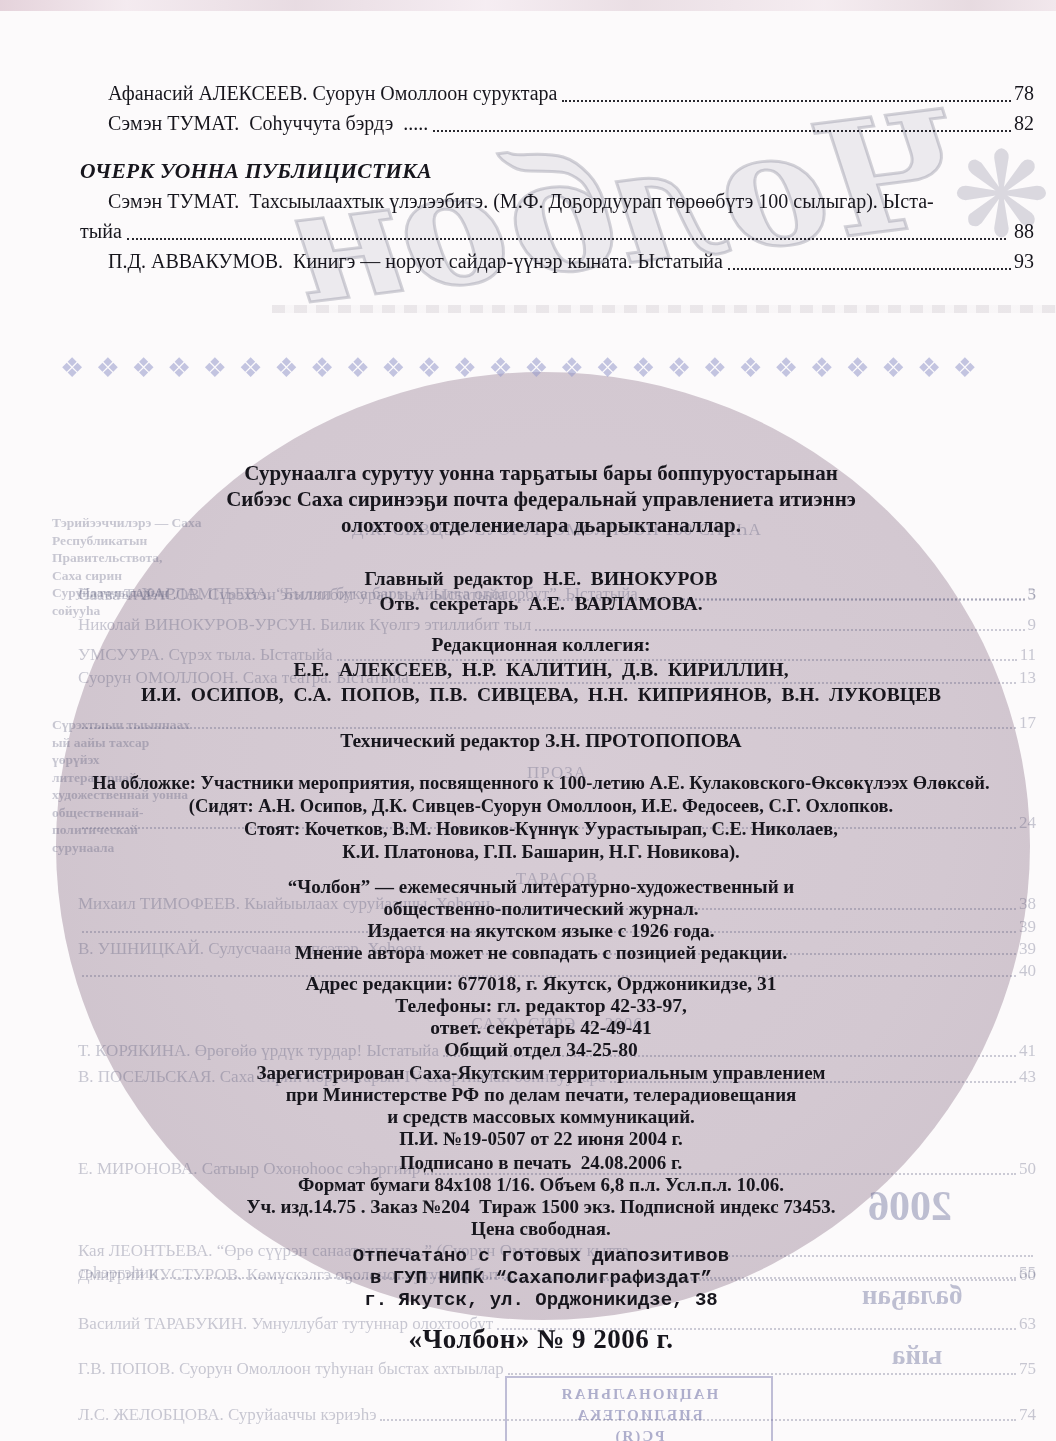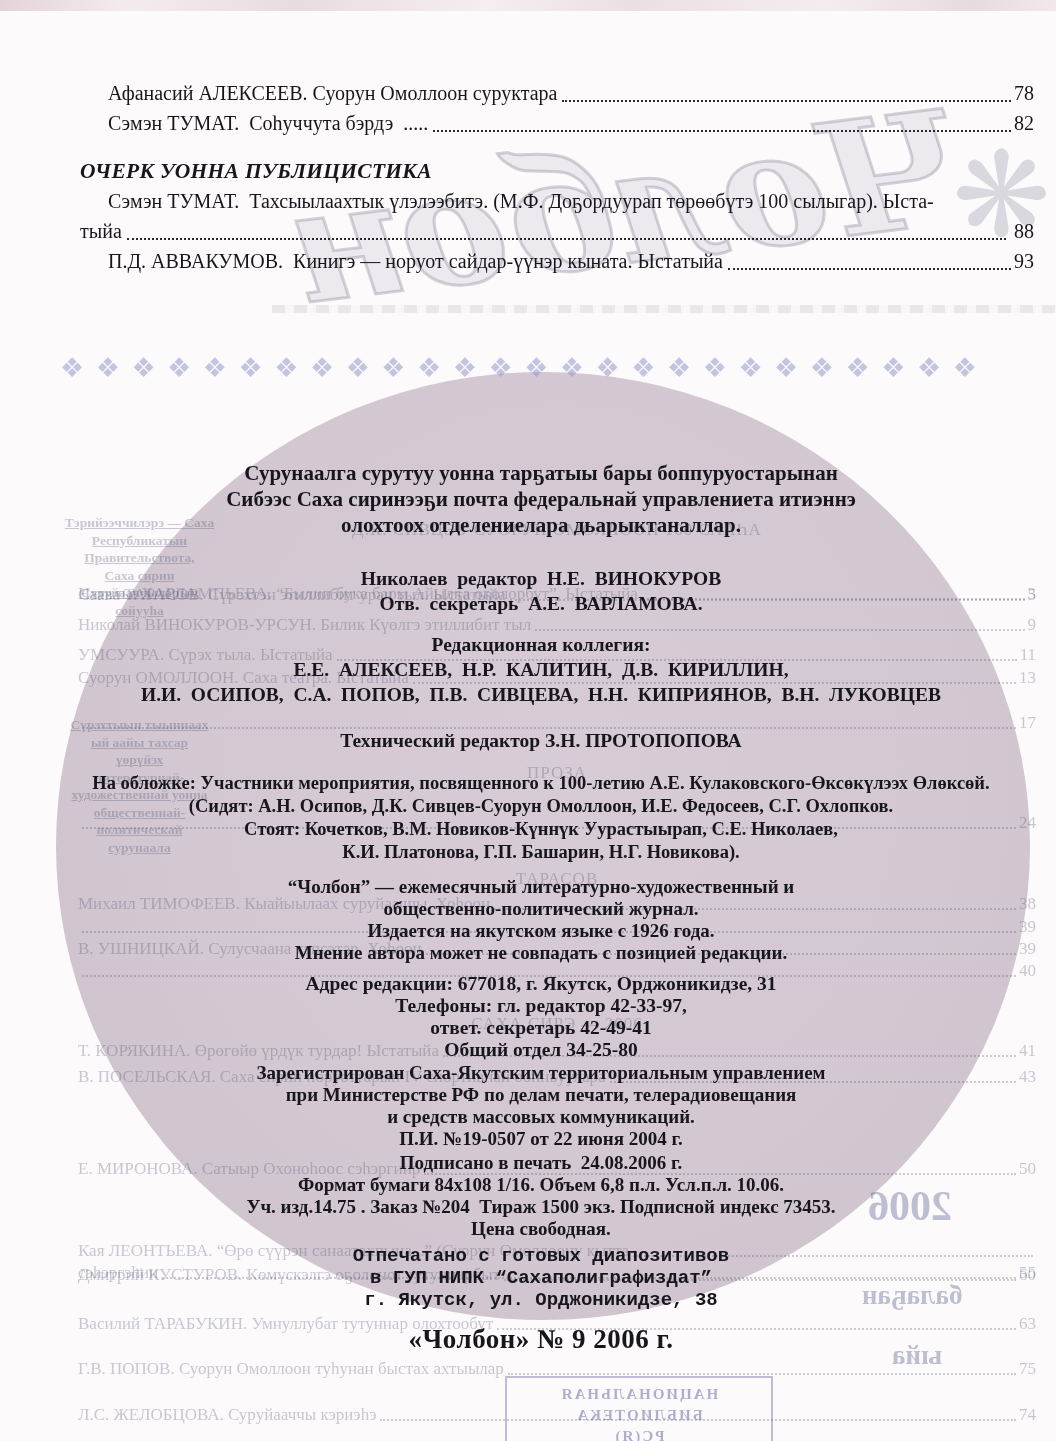--- a/index.html
+++ b/index.html
@@ -32,22 +32,22 @@
   .ornaments{position:absolute;left:60px;top:348px;width:996px;z-index:4;font-size:27px;line-height:40px;
     letter-spacing:11.5px;color:rgba(147,152,202,.55);white-space:nowrap;overflow:hidden;}
   .circle{position:absolute;left:56px;top:372px;width:974px;height:948px;border-radius:50%;z-index:1;
     background:radial-gradient(ellipse at 52% 42%,#d7ccd5 0%,#d3c8d1 55%,#ccc0ca 100%);}
   
   .ghost-layer{position:absolute;inset:0;z-index:3;}
   .ghost-line{position:absolute;left:78px;right:20px;display:flex;align-items:flex-end;
     font-size:17px;line-height:21px;font-weight:normal;color:rgba(76,79,114,.30);white-space:pre;}
   .gleader{flex:1;border-bottom:2px dotted rgba(76,79,114,.28);margin:0 3px 4px 4px;}
   .ghost-heading{display:block;text-align:center;letter-spacing:1px;}
-  .ghost-leftcol{position:absolute;z-index:3;width:175px;text-align:center;font-size:13.5px;line-height:17.5px;
-    font-weight:bold;color:rgba(76,79,114,.30);text-decoration:underline;}
+  .ghost-leftcol{position:absolute;z-index:3;width:175px;text-align:left;font-size:13.5px;line-height:17.5px;
+    font-weight:bold;color:rgba(76,79,114,.30);}
   .mirror{transform:scaleX(-1);}
   .ghost-mark{position:absolute;z-index:3;font-weight:bold;color:rgba(66,72,128,.34);white-space:nowrap;}
   .stamp{position:absolute;left:505px;top:1376px;width:268px;height:70px;z-index:3;
     border:2px solid rgba(108,106,162,.42);text-align:center;padding-top:6px;box-sizing:border-box;}
   .stamp .line{font-size:15px;line-height:21px;font-weight:bold;letter-spacing:2px;
     color:rgba(90,93,152,.48);transform:scaleX(-1);}
   
   .cblock{position:absolute;left:58px;width:966px;text-align:center;z-index:5;font-weight:bold;}
   .cblock .line{white-space:pre-wrap;}
   .b-distribution{top:460px;font-size:21px;line-height:26px;}
@@ -154,21 +154,21 @@
       <div class="ghost-line" style="top: 1404px; text-align: right;"><span>Л.С. ЖЕЛОБЦОВА. Суруйааччы кэриэһэ</span><span class="gleader"></span><span>74</span></div>
       <div class="ghost-line" style="top: 1358px;"><span>Г.В. ПОПОВ. Суорун Омоллоон туһунан быстах ахтыылар</span><span class="gleader"></span><span>75</span></div>
     </div>
 
   <div class="cblock b-distribution">
       <div class="line">Сурунаалга сурутуу уонна тарҕатыы бары боппуруостарынан</div>
       <div class="line">Сибээс Саха сиринээҕи почта федеральнай управлениета итиэннэ</div>
       <div class="line">олохтоох отделениелара дьарыктаналлар.</div>
     </div>
   <div class="cblock b-editors">
-      <div class="line">Николаев  редактор  Н.Е.  ВИНОКУРОВ</div>
+      <div class="line">Главный  редактор  Н.Е.  ВИНОКУРОВ</div>
       <div class="line">Отв.  секретарь  А.Е.  ВАРЛАМОВА.</div>
     </div>
   <div class="cblock b-board-heading">Редакционная  коллегия:</div>
   <div class="cblock b-board">
       <div class="line">Е.Е.  АЛЕКСЕЕВ,  Н.Р.  КАЛИТИН,  Д.В.  КИРИЛЛИН,</div>
       <div class="line">И.И.  ОСИПОВ,  С.А.  ПОПОВ,  П.В.  СИВЦЕВА,  Н.Н.  КИПРИЯНОВ,  В.Н.  ЛУКОВЦЕВ</div>
     </div>
   <div class="cblock b-tech">Технический  редактор  З.Н.  ПРОТОПОПОВА</div>
   <div class="cblock b-cover">
       <div class="line">На обложке: Участники мероприятия, посвященного к 100-летию А.Е. Кулаковского-Өксөкүлээх Өлөксөй.</div>

